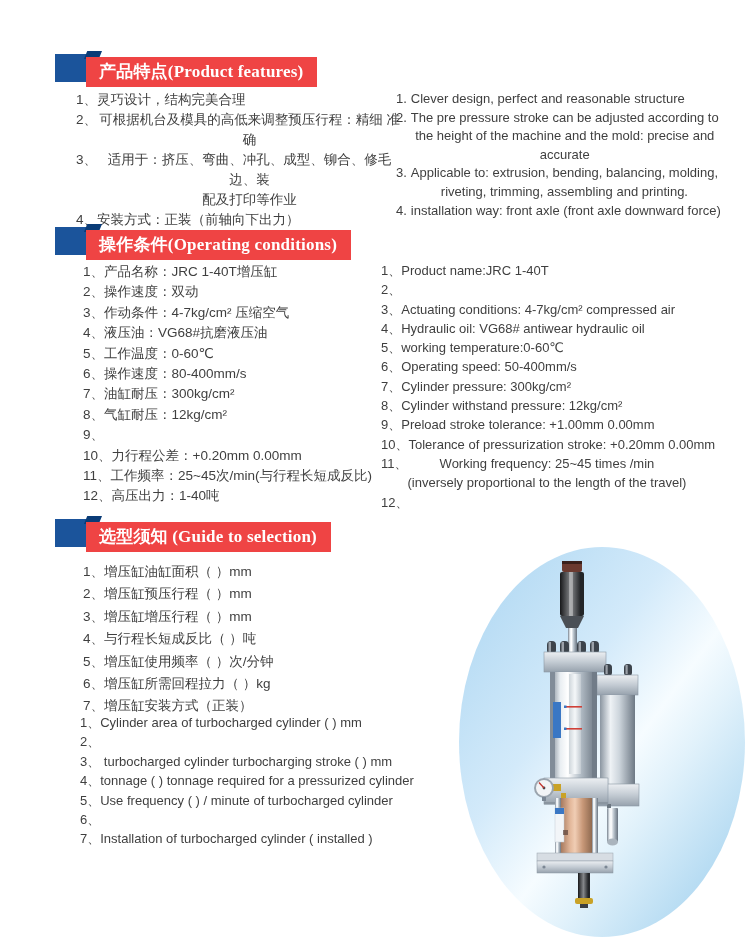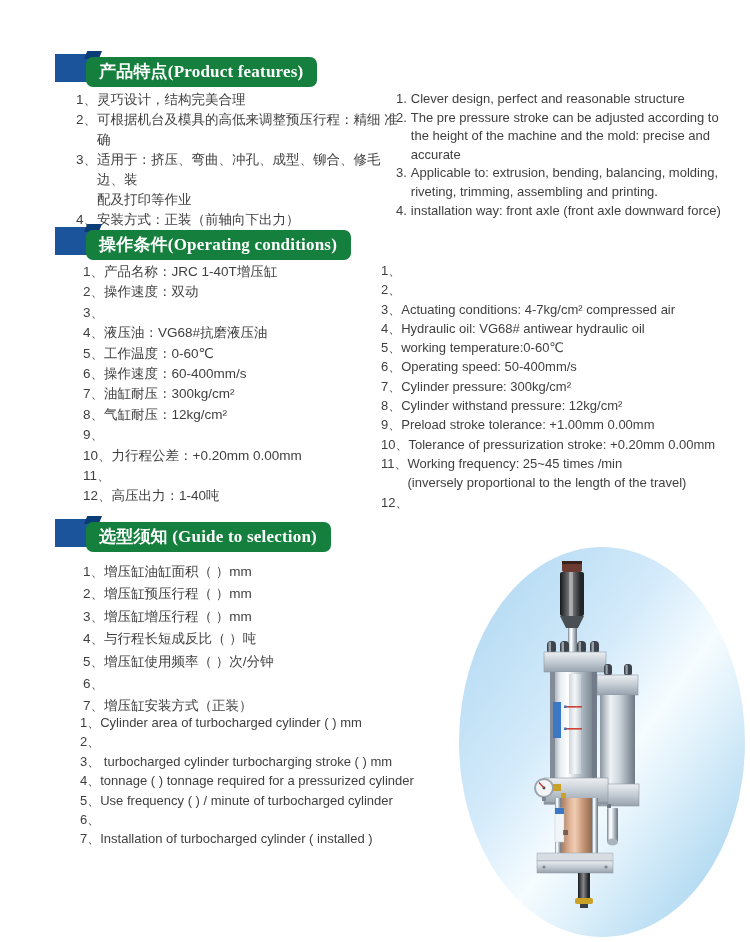--- a/index.html
+++ b/index.html
@@ -5,39 +5,39 @@
   html,body{margin:0;padding:0;background:#ffffff;}
   .page{position:relative;width:750px;height:942px;background:#ffffff;overflow:hidden;
         font-family:"Liberation Sans","DejaVu Sans",sans-serif;color:#3f3f3f;}
 
   
   .hdr{position:absolute;left:55px;height:34px;}
   .hdr-sq{position:absolute;left:0;top:0;width:33px;height:28px;background:#1b549b;}
   .hdr-notch{position:absolute;left:29px;top:-3px;width:18px;height:8px;background:#0a3c77;
              clip-path:polygon(18% 0,100% 0,82% 100%,0 100%);}
   .hdr-band{position:absolute;left:31px;top:3px;height:30px;line-height:30px;
-            background:#15803d;color:#ffffff;white-space:nowrap;
+            background:#ef4444;color:#ffffff;white-space:nowrap;
             font-family:"Liberation Serif","DejaVu Serif",serif;font-weight:bold;
-            font-size:17px;padding:0 14px 0 13px;letter-spacing:.2px;border-radius:7px;}
+            font-size:17px;padding:0 14px 0 13px;letter-spacing:.2px;}
 
   
   .list{position:absolute;}
   .item{display:flex;align-items:flex-start;}
   .num{white-space:pre;flex:none;}
   .txt{white-space:pre-wrap;}
 
   .s1cn{left:76px;top:90px;width:326px;font-size:13.5px;line-height:20px;}
   .s1en{left:396px;top:90px;width:348px;font-size:13px;line-height:18.6px;}
   .s1en .num{margin-right:4px;}
   .s2cn{left:83px;top:262px;width:312px;font-size:13.5px;line-height:20.4px;}
   .s2en{left:381px;top:261px;width:368px;font-size:13px;line-height:19.3px;}
   .s3cn{left:83px;top:561px;width:338px;font-size:13.5px;line-height:22.4px;}
   .s3en{left:80px;top:713px;width:398px;font-size:13px;line-height:19.4px;}
 
-  sup,.txt{font-variant-numeric:normal;}
+  sup,.txt{font-variant-numeric:normal;text-align:center;}
 
   
   .photo{position:absolute;left:458px;top:546px;width:288px;height:392px;}
 </style>
 </head>
 <body>
 
 <div class="page">
 
   <div class="hdr" style="top:54px;">
@@ -109,35 +109,36 @@
         <span class="txt">产品名称：JRC 1-40T增压缸</span>
       </div>
 
       <div class="item">
         <span class="num">2、</span>
         <span class="txt">操作速度：双动</span>
       </div>
 
       <div class="item">
         <span class="num">3、</span>
+        <span class="txt">作动条件：4-7kg/cm² 压缩空气</span>
       </div>
 
       <div class="item">
         <span class="num">4、</span>
         <span class="txt">液压油：VG68#抗磨液压油</span>
       </div>
 
       <div class="item">
         <span class="num">5、</span>
         <span class="txt">工作温度：0-60℃</span>
       </div>
 
       <div class="item">
         <span class="num">6、</span>
-        <span class="txt">操作速度：60-400mm/s</span>
+        <span class="txt">操作速度：80-400mm/s</span>
       </div>
 
       <div class="item">
         <span class="num">7、</span>
         <span class="txt">油缸耐压：300kg/cm²</span>
       </div>
 
       <div class="item">
         <span class="num">8、</span>
         <span class="txt">气缸耐压：12kg/cm²</span>
@@ -147,32 +148,34 @@
         <span class="num">9、</span>
       </div>
 
       <div class="item">
         <span class="num">10、</span>
         <span class="txt">力行程公差：+0.20mm 0.00mm</span>
       </div>
 
       <div class="item">
         <span class="num">11、</span>
+        <span class="txt">工作频率：25~45次/min(与行程长短成反比)</span>
       </div>
 
       <div class="item">
         <span class="num">12、</span>
         <span class="txt">高压出力：1-40吨</span>
       </div>
     </div>
 
   <div class="list s2en">
 
       <div class="item">
         <span class="num">1、</span>
+        <span class="txt">Product name:JRC 1-40T</span>
       </div>
 
       <div class="item">
         <span class="num">2、</span>
       </div>
 
       <div class="item">
         <span class="num">3、</span>
         <span class="txt">Actuating conditions: 4-7kg/cm² compressed air</span>
       </div>
@@ -251,20 +254,21 @@
         <span class="txt">与行程长短成反比（ ）吨</span>
       </div>
 
       <div class="item">
         <span class="num">5、</span>
         <span class="txt">增压缸使用频率（ ）次/分钟</span>
       </div>
 
       <div class="item">
         <span class="num">6、</span>
+        <span class="txt">增压缸所需回程拉力（ ）kg</span>
       </div>
 
       <div class="item">
         <span class="num">7、</span>
         <span class="txt">增压缸安装方式（正装）</span>
       </div>
     </div>
 
   <div class="list s3en">
 

